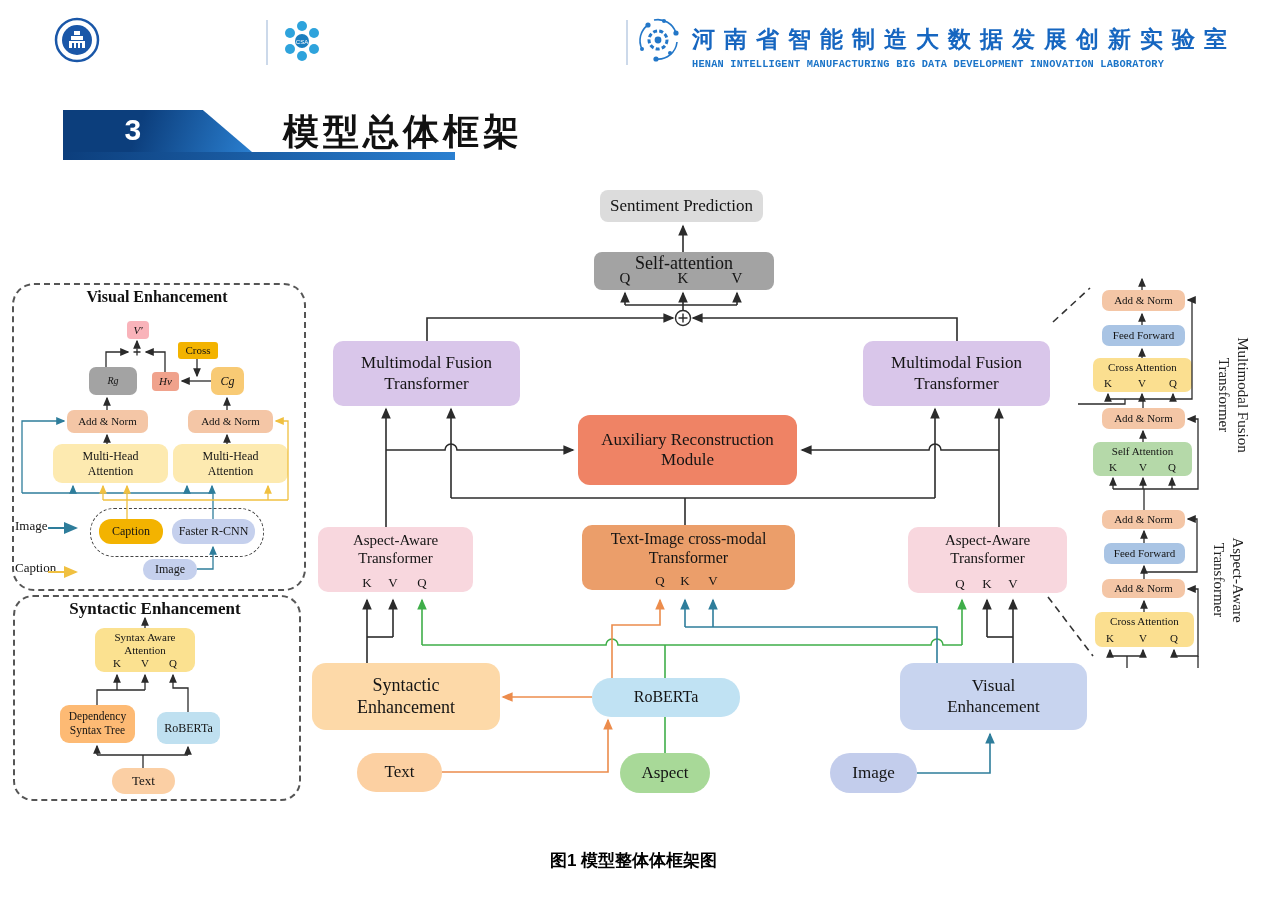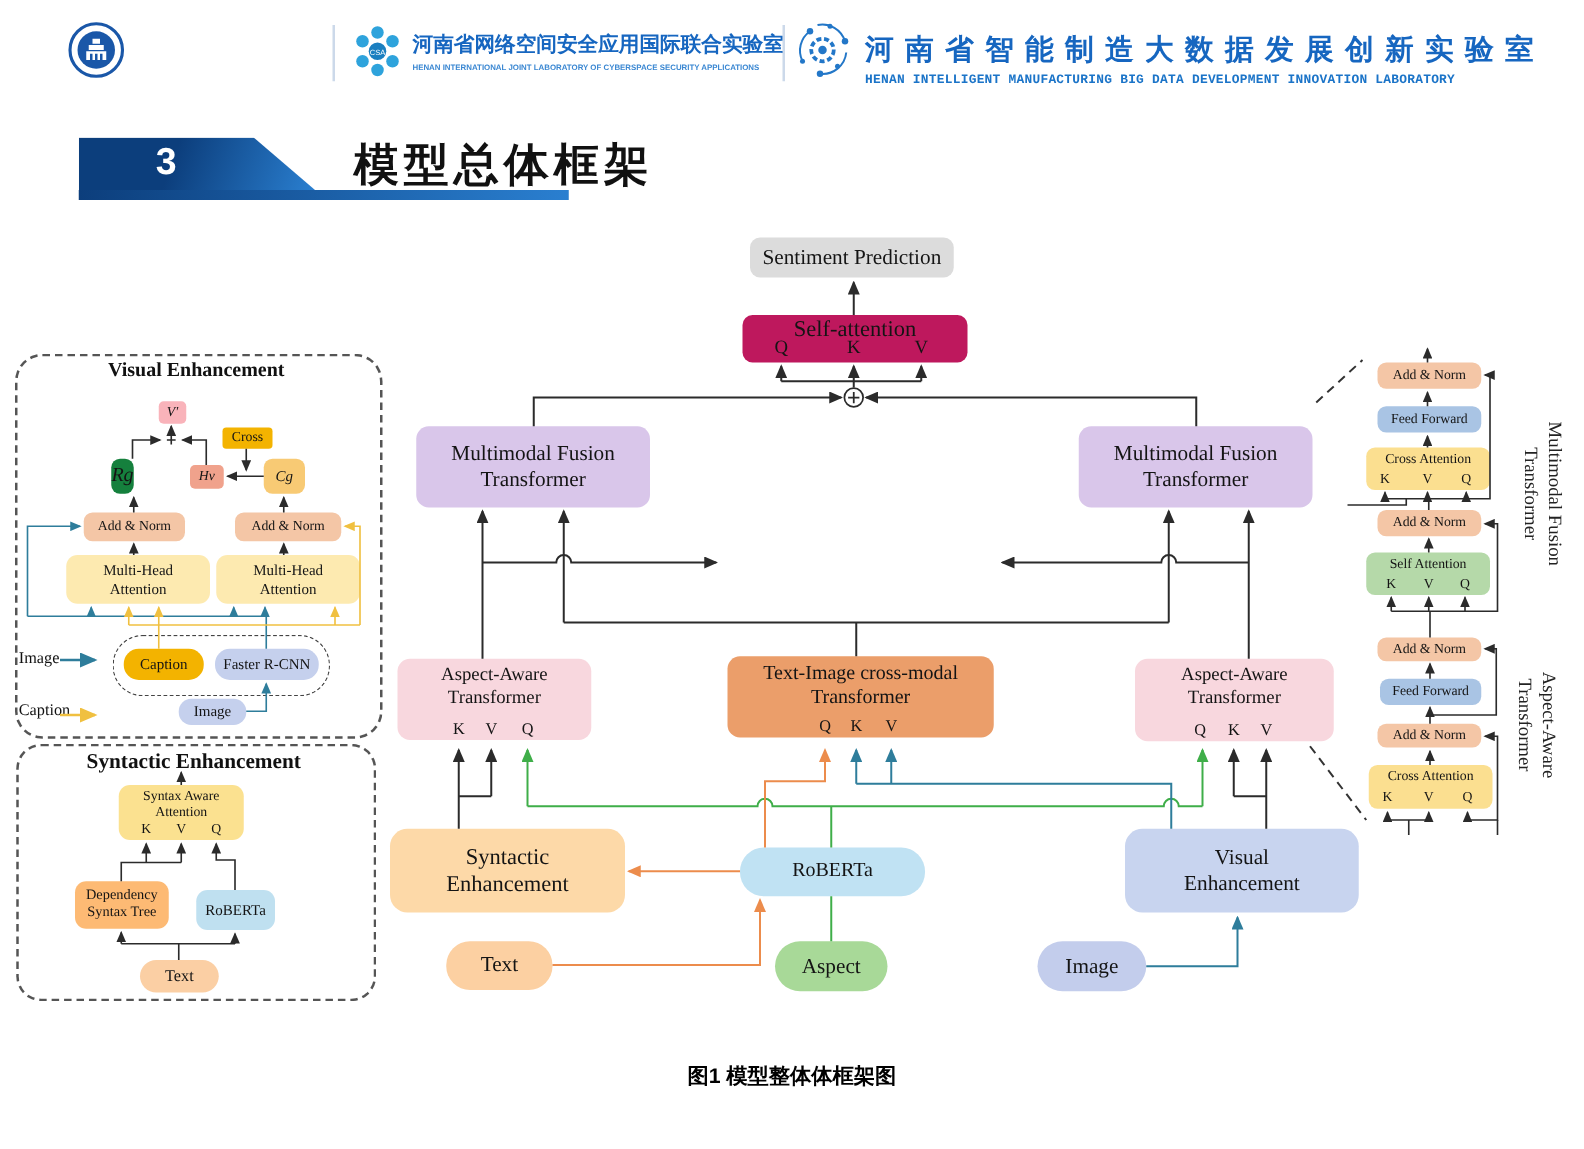--- a/index.html
+++ b/index.html
@@ -60,24 +60,20 @@
       <circle cx="22" cy="8" r="5"></circle>
         <circle cx="34" cy="15" r="5"></circle>
         <circle cx="34" cy="31" r="5"></circle>
       <circle cx="22" cy="38" r="5"></circle>
         <circle cx="10" cy="31" r="5"></circle>
         <circle cx="10" cy="15" r="5"></circle>
     </g>
     <circle cx="22" cy="23" r="7" fill="#1b7fc0"></circle>
     <text x="22" y="26" font-size="6" fill="#fff" text-anchor="middle" font-family="Liberation Sans,sans-serif">CSA</text>
   </svg>
-  <div class="hdr-block" style="left:330px;top:25px;">
-    <span class="hdr-cn" style="font-size:16.5px;color:#1666c0;">河南省网络空间安全应用国际联合实验室</span>
-    <span class="hdr-en" style="font-size:6.3px;margin-top:4px;">HENAN INTERNATIONAL JOINT LABORATORY OF CYBERSPACE SECURITY APPLICATIONS</span>
-  </div>
 
   <div class="hdr-divider" style="left:626px;top:20px;height:45px;"></div>
 
   <svg style="position:absolute;left:634px;top:15px;" width="48" height="50" viewBox="0 0 48 50">
     <g stroke="#2377c8" stroke-width="1.6" fill="none">
       <path d="M8,34 A19 19 0 0 1 14,10"></path>
       <path d="M20,5 A19 19 0 0 1 42,18"></path>
       <path d="M43,27 A19 19 0 0 1 22,44"></path>
     </g>
     <g fill="#2377c8">
@@ -106,36 +102,40 @@
   <div class="panel" style="left:13px;top:595px;width:284px;height:202px;border-radius:20px;"></div>
   <div class="panel" style="left:90px;top:508px;width:172px;height:47px;border-radius:24px;border-width:1.6px;border-color:#444;"></div>
 
   <div class="ptitle" style="left:12px;top:288px;width:290px;font-size:16px;">Visual Enhancement</div>
   <div class="ptitle" style="left:13px;top:599px;width:284px;font-size:17px;">Syntactic Enhancement</div>
 
   <div class="n" style="left:600px;top:190px;width:163px;height:32px;background:#dcdcdc;border-radius:8px;font-size:17px;">
     <span>Sentiment Prediction</span>
   </div>
 
-  <div class="n" style="left:594px;top:252px;width:180px;height:38px;background:#be185d;border-radius:8px;font-size:18px;justify-content:flex-start;padding-top:1px;">
+  <div class="n" style="left:594px;top:252px;width:180px;height:38px;background:#a3a3a3;border-radius:8px;font-size:18px;justify-content:flex-start;padding-top:1px;">
     <span>Self-attention</span>
     <span class="port" style="left:31px;font-size:15px;">Q</span>
     <span class="port" style="left:89px;font-size:15px;">K</span>
     <span class="port" style="left:143px;font-size:15px;">V</span>
   </div>
 
   <div class="n" style="left:333px;top:341px;width:187px;height:65px;background:#d9c6ea;border-radius:10px;font-size:17px;">
     <span>Multimodal Fusion</span>
     <span>Transformer</span>
   </div>
   <div class="n" style="left:863px;top:341px;width:187px;height:65px;background:#d9c6ea;border-radius:10px;font-size:17px;">
     <span>Multimodal Fusion</span>
     <span>Transformer</span>
   </div>
 
+  <div class="n" style="left:578px;top:415px;width:219px;height:70px;background:#ef8365;border-radius:12px;font-size:17px;">
+    <span>Auxiliary Reconstruction</span>
+    <span>Module</span>
+  </div>
 
   <div class="n" style="left:318px;top:527px;width:155px;height:65px;background:#f8d7de;border-radius:10px;font-size:15px;justify-content:flex-start;padding-top:5px;">
     <span>Aspect-Aware</span>
     <span>Transformer</span>
     <span class="port" style="left:49px;font-size:13px;">K</span>
     <span class="port" style="left:75px;font-size:13px;">V</span>
     <span class="port" style="left:104px;font-size:13px;">Q</span>
   </div>
 
   <div class="n" style="left:582px;top:525px;width:213px;height:65px;background:#eb9e6a;border-radius:10px;font-size:16px;justify-content:flex-start;padding-top:5px;">
@@ -179,21 +179,21 @@
   <div class="n" style="left:830px;top:753px;width:87px;height:40px;background:#c3cdec;border-radius:20px;font-size:17px;">
     <span>Image</span>
   </div>
 
   <div class="n ital" style="left:127px;top:321px;width:22px;height:18px;background:#f9b3ba;border-radius:4px;font-size:11px;">
     <span>V′</span>
   </div>
   <div class="n" style="left:178px;top:342px;width:40px;height:17px;background:#f3b300;border-radius:3px;font-size:11px;">
     <span>Cross</span>
   </div>
-  <div class="n ital" style="left:89px;top:367px;width:18px;height:28px;background:#15803d;border-radius:7px;font-size:16px;">
+  <div class="n ital" style="left:89px;top:367px;width:48px;height:28px;background:#a3a3a3;border-radius:7px;font-size:10px;">
     <span>Rg</span>
   </div>
   <div class="n ital" style="left:152px;top:372px;width:27px;height:19px;background:#f0a28c;border-radius:4px;font-size:11px;">
     <span>Hv</span>
   </div>
   <div class="n ital" style="left:211px;top:367px;width:33px;height:28px;background:#f8ca74;border-radius:7px;font-size:12px;">
     <span>Cg</span>
   </div>
   <div class="n" style="left:67px;top:410px;width:81px;height:23px;background:#f4c6a6;border-radius:7px;font-size:11px;">
     <span>Add &amp; Norm</span>

